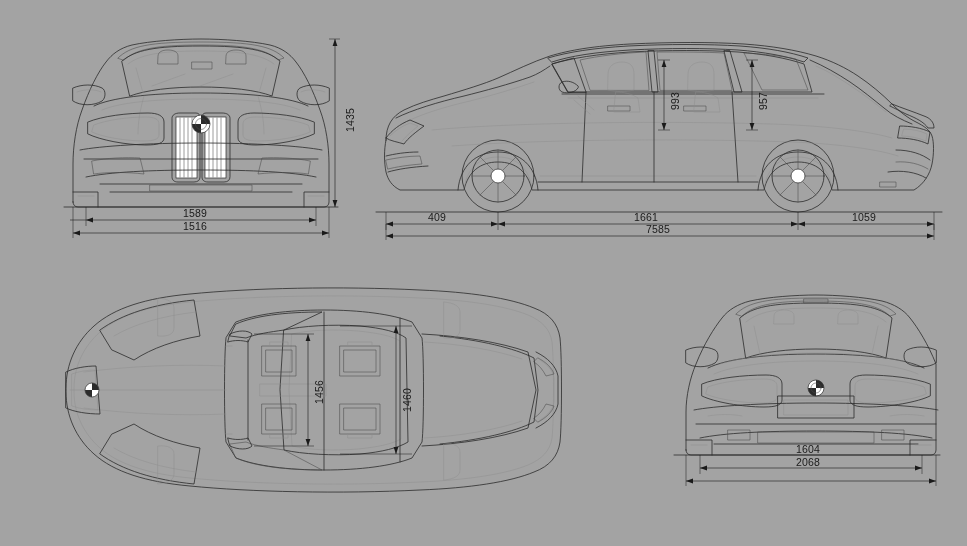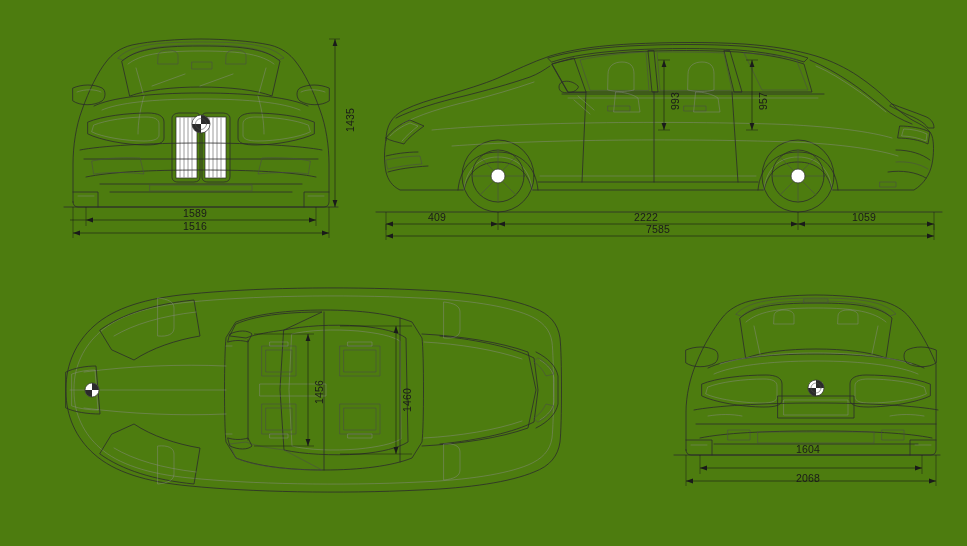--- a/index.html
+++ b/index.html
@@ -10,21 +10,21 @@
   body {
     width: 967px;
     height: 546px;
     font-family: "Liberation Sans", sans-serif;
     overflow: hidden;
   }
   #sheet {
     position: relative;
     width: 967px;
     height: 546px;
-    background: #4d7c0f;
+    background: #a3a3a3;
   }
   .view {
     position: absolute;
   }
   .dim-label {
     position: absolute;
     font-family: "Liberation Sans", sans-serif;
     font-size: 10.5px;
     color: #1a1a1a;
     letter-spacing: 0.2px;
@@ -326,21 +326,21 @@
 
       <path class="extline" d="M14,210 L14,226"></path>
       <path class="extline" d="M562,210 L562,226"></path>
       <path class="dimline" d="M14,222 L562,222"></path>
       <polygon class="arrowfill" points="14,222 21,219.6 21,224.4"></polygon>
       <polygon class="arrowfill" points="562,222 555,219.6 555,224.4"></polygon>
     </svg>
     <div class="dim-label vert" style="left:297px; top:96px;">993</div>
     <div class="dim-label vert" style="left:385px; top:96px;">957</div>
     <div class="dim-label" style="left:56px; top:197px;">409</div>
-    <div class="dim-label" style="left:262px; top:197px;">2222</div>
+    <div class="dim-label" style="left:262px; top:197px;">1661</div>
     <div class="dim-label" style="left:480px; top:197px;">1059</div>
     <div class="dim-label" style="left:274px; top:209px;">7585</div>
   </div>
 
   <div class="view" style="left:40px; top:272px; width:540px; height:250px;">
     <svg width="540" height="250" viewBox="0 0 540 250">
 
       <path class="ln" d="M26,116 C26,92 36,70 54,54 C74,36 106,26 150,22 C210,16 300,14 380,18 C430,20 470,26 494,36 C510,42 518,52 520,66 C522,84 522,152 520,170 C518,184 510,194 494,200 C470,210 430,216 380,218 C300,222 210,220 150,214 C106,210 74,200 54,182 C36,166 26,144 26,120 Z"></path>
 
       <path class="ln-faint" d="M34,116 C34,94 44,74 60,60 C78,44 108,34 150,30 C210,24 300,22 380,26 C428,28 466,34 488,43 C502,49 510,57 512,70 C514,86 514,150 512,166 C510,179 502,187 488,193 C466,202 428,208 380,210 C300,214 210,212 150,206 C108,202 78,192 60,176 C44,162 34,142 34,120 Z"></path>
@@ -493,16 +493,16 @@
       <polygon class="arrowfill" points="50,196 57,193.6 57,198.4"></polygon>
       <polygon class="arrowfill" points="272,196 265,193.6 265,198.4"></polygon>
 
       <path class="extline" d="M36,183 L36,214"></path>
       <path class="extline" d="M286,183 L286,214"></path>
       <path class="dimline" d="M36,209 L286,209"></path>
       <polygon class="arrowfill" points="36,209 43,206.6 43,211.4"></polygon>
       <polygon class="arrowfill" points="286,209 279,206.6 279,211.4"></polygon>
     </svg>
     <div class="dim-label" style="left:146px; top:171px;text-align:center;">1604</div>
-    <div class="dim-label" style="left:146px; top:200px;text-align:center;">2068</div>
+    <div class="dim-label" style="left:146px; top:184px;text-align:center;">2068</div>
   </div>
 
 </div>
 
 </body></html>

